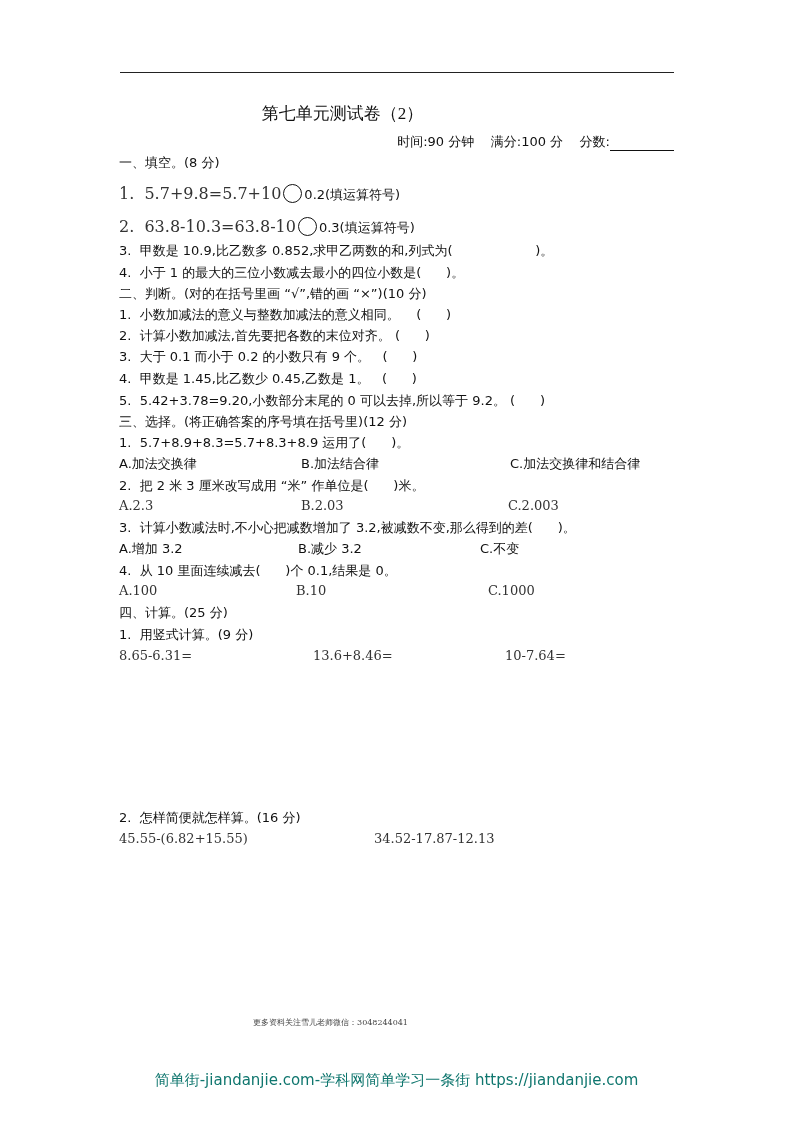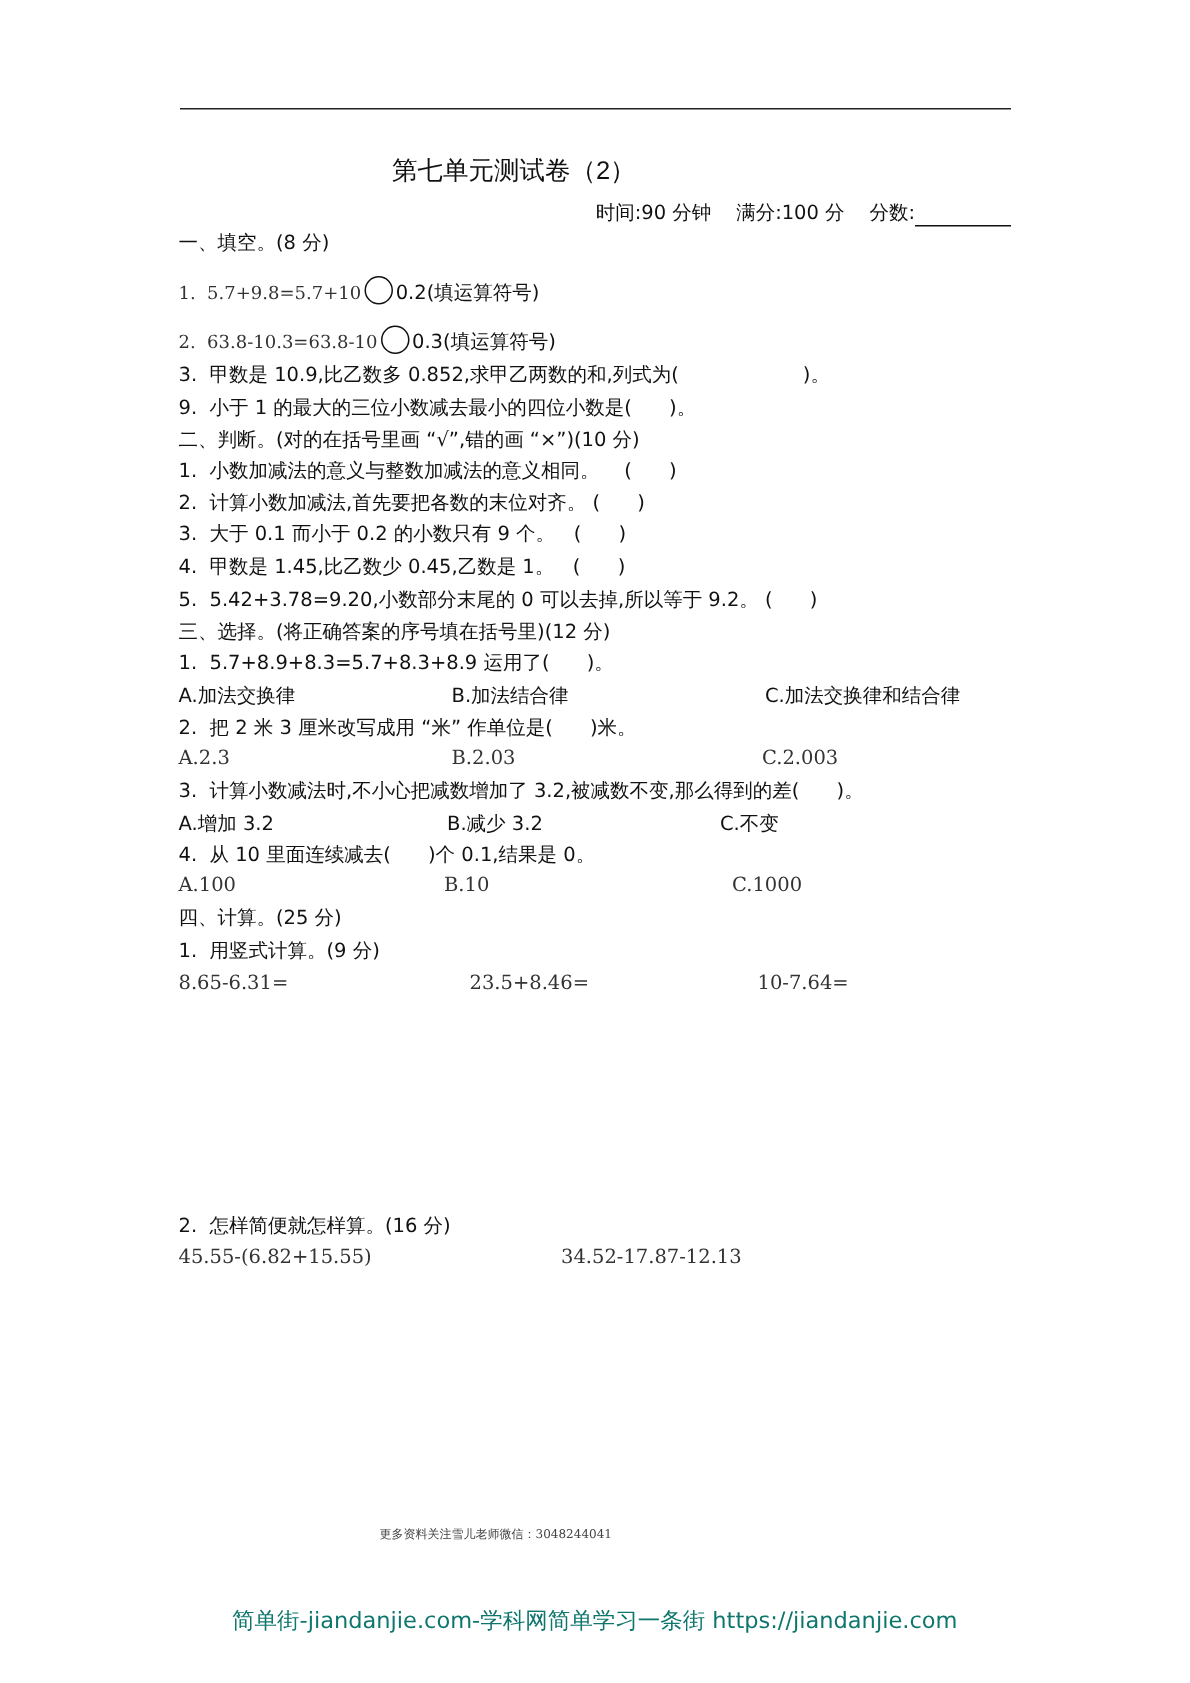--- a/index.html
+++ b/index.html
@@ -1,24 +1,24 @@
 <!DOCTYPE html>
 <html><head>
 <meta charset="utf-8">
 <style>
   html, body { margin:0; padding:0; background:#fff; }
   body { width:793px; height:1122px; position:relative; overflow:hidden;
          font-family:"DejaVu Sans", sans-serif; color:#111; }
   .rule { position:absolute; left:120px; top:72px; width:554px; height:1px; background:#222; }
   .title { position:absolute; left:0; width:685px; top:102px; text-align:center;
-           font-family:Liberation Sans, sans-serif; font-size:17px; }
+           font-family:Liberation Serif, serif; font-size:17px; }
   .meta { position:absolute; right:119px; top:133px; font-size:13px; }
   .meta .blank { display:inline-block; width:64px; border-bottom:1px solid #111; height:13px; vertical-align:bottom; }
   .line { position:absolute; left:119px; font-size:13px; white-space:pre; line-height:17px; }
-  .num { font-family:"DejaVu Serif", serif; font-size:12px; color:#333; }
+  .num { font-family:"DejaVu Serif", serif; font-size:16px; color:#333; }
   .circle { display:inline-block; width:17px; height:17px; border:1.6px solid #111; border-radius:50%;
             vertical-align:-4px; margin:0 2px; }
   .opt { position:absolute; font-size:13px; white-space:pre; }
   .footnote { position:absolute; left:0; width:661px; top:1017px; text-align:center; font-size:8px;
               font-family:"DejaVu Serif", serif; color:#444; }
   .watermark { position:absolute; left:0; width:793px; top:1071px; text-align:center; font-size:15px; color:#0f766e; }
 </style>
 </head>
 <body>
 
@@ -27,21 +27,21 @@
 <div class="meta">
   <span>时间:90 分钟</span>&nbsp;&nbsp;&nbsp;
   <span>满分:100 分</span>&nbsp;&nbsp;&nbsp;
   <span>分数:</span><span class="blank"></span>
 </div>
 
 <div class="line" style="top:154px">一、填空。(8 分)</div>
 <div class="line" style="top:184px"><span class="num">1.  5.7+9.8=5.7+10</span><span class="circle"></span><span>0.2(填运算符号)</span></div>
 <div class="line" style="top:217px"><span class="num">2.  63.8-10.3=63.8-10</span><span class="circle"></span><span>0.3(填运算符号)</span></div>
 <div class="line" style="top:242px">3.  甲数是 10.9,比乙数多 0.852,求甲乙两数的和,列式为(                    )。</div>
-<div class="line" style="top:264px">9.  小于 1 的最大的三位小数减去最小的四位小数是(      )。</div>
+<div class="line" style="top:264px">4.  小于 1 的最大的三位小数减去最小的四位小数是(      )。</div>
 
 <div class="line" style="top:285px">二、判断。(对的在括号里画 “√”,错的画 “×”)(10 分)</div>
 <div class="line" style="top:306px">1.  小数加减法的意义与整数加减法的意义相同。    (      )</div>
 <div class="line" style="top:327px">2.  计算小数加减法,首先要把各数的末位对齐。 (      )</div>
 <div class="line" style="top:348px">3.  大于 0.1 而小于 0.2 的小数只有 9 个。   (      )</div>
 <div class="line" style="top:370px">4.  甲数是 1.45,比乙数少 0.45,乙数是 1。   (      )</div>
 <div class="line" style="top:392px">5.  5.42+3.78=9.20,小数部分末尾的 0 可以去掉,所以等于 9.2。 (      )</div>
 
 <div class="line" style="top:413px">三、选择。(将正确答案的序号填在括号里)(12 分)</div>
 <div class="line" style="top:434px">1.  5.7+8.9+8.3=5.7+8.3+8.9 运用了(      )。</div>
@@ -57,20 +57,20 @@
 <div class="opt" style="left:298px;top:540px">B.减少 3.2</div>
 <div class="opt" style="left:480px;top:540px">C.不变</div>
 <div class="line" style="top:562px">4.  从 10 里面连续减去(      )个 0.1,结果是 0。</div>
 <div class="opt num" style="left:119px;top:583px">A.100</div>
 <div class="opt num" style="left:296px;top:583px">B.10</div>
 <div class="opt num" style="left:488px;top:583px">C.1000</div>
 
 <div class="line" style="top:604px">四、计算。(25 分)</div>
 <div class="line" style="top:626px">1.  用竖式计算。(9 分)</div>
 <div class="opt num" style="left:119px;top:648px">8.65-6.31=</div>
-<div class="opt num" style="left:313px;top:648px">23.5+8.46=</div>
+<div class="opt num" style="left:313px;top:648px">13.6+8.46=</div>
 <div class="opt num" style="left:505px;top:648px">10-7.64=</div>
 <div class="line" style="top:809px">2.  怎样简便就怎样算。(16 分)</div>
 <div class="opt num" style="left:119px;top:831px">45.55-(6.82+15.55)</div>
 <div class="opt num" style="left:374px;top:831px">34.52-17.87-12.13</div>
 
 <div class="footnote">更多资料关注雪儿老师微信：3048244041</div>
 <div class="watermark">简单街-jiandanjie.com-学科网简单学习一条街 https://jiandanjie.com</div>
 
 </body></html>

